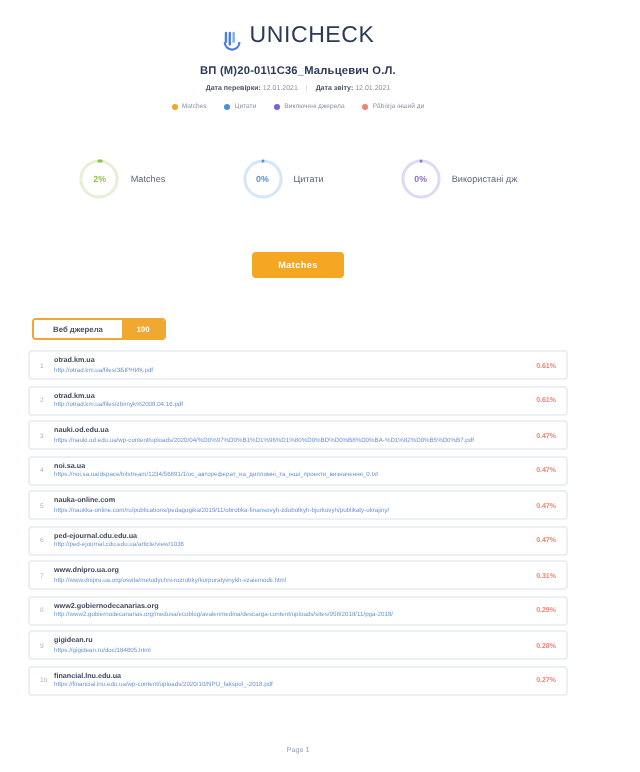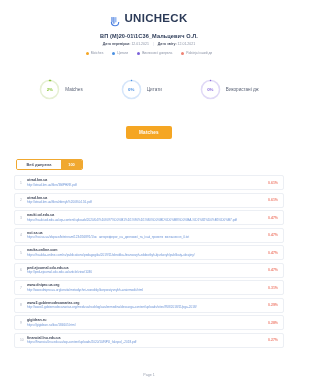--- a/index.html
+++ b/index.html
@@ -17,21 +17,21 @@
   }
 
   
   .brand {
     display: flex; align-items: center; justify-content: center;
     gap: 3px;
     padding-top: 12px;
   }
   .brand-mark { width: 11px; height: 11px; display: block; }
   .brand-name {
-    font-size: 11.5px; font-weight: bold; letter-spacing: 0.3px;
+    font-size: 11.5px; font-weight: normal; letter-spacing: 0.3px;
     color: #2b3a57;
   }
 
   .doc-title {
     text-align: center;
     font-size: 5.6px; font-weight: bold;
     color: #2b3a57;
     margin-top: 9px;
     letter-spacing: 0.1px;
   }

